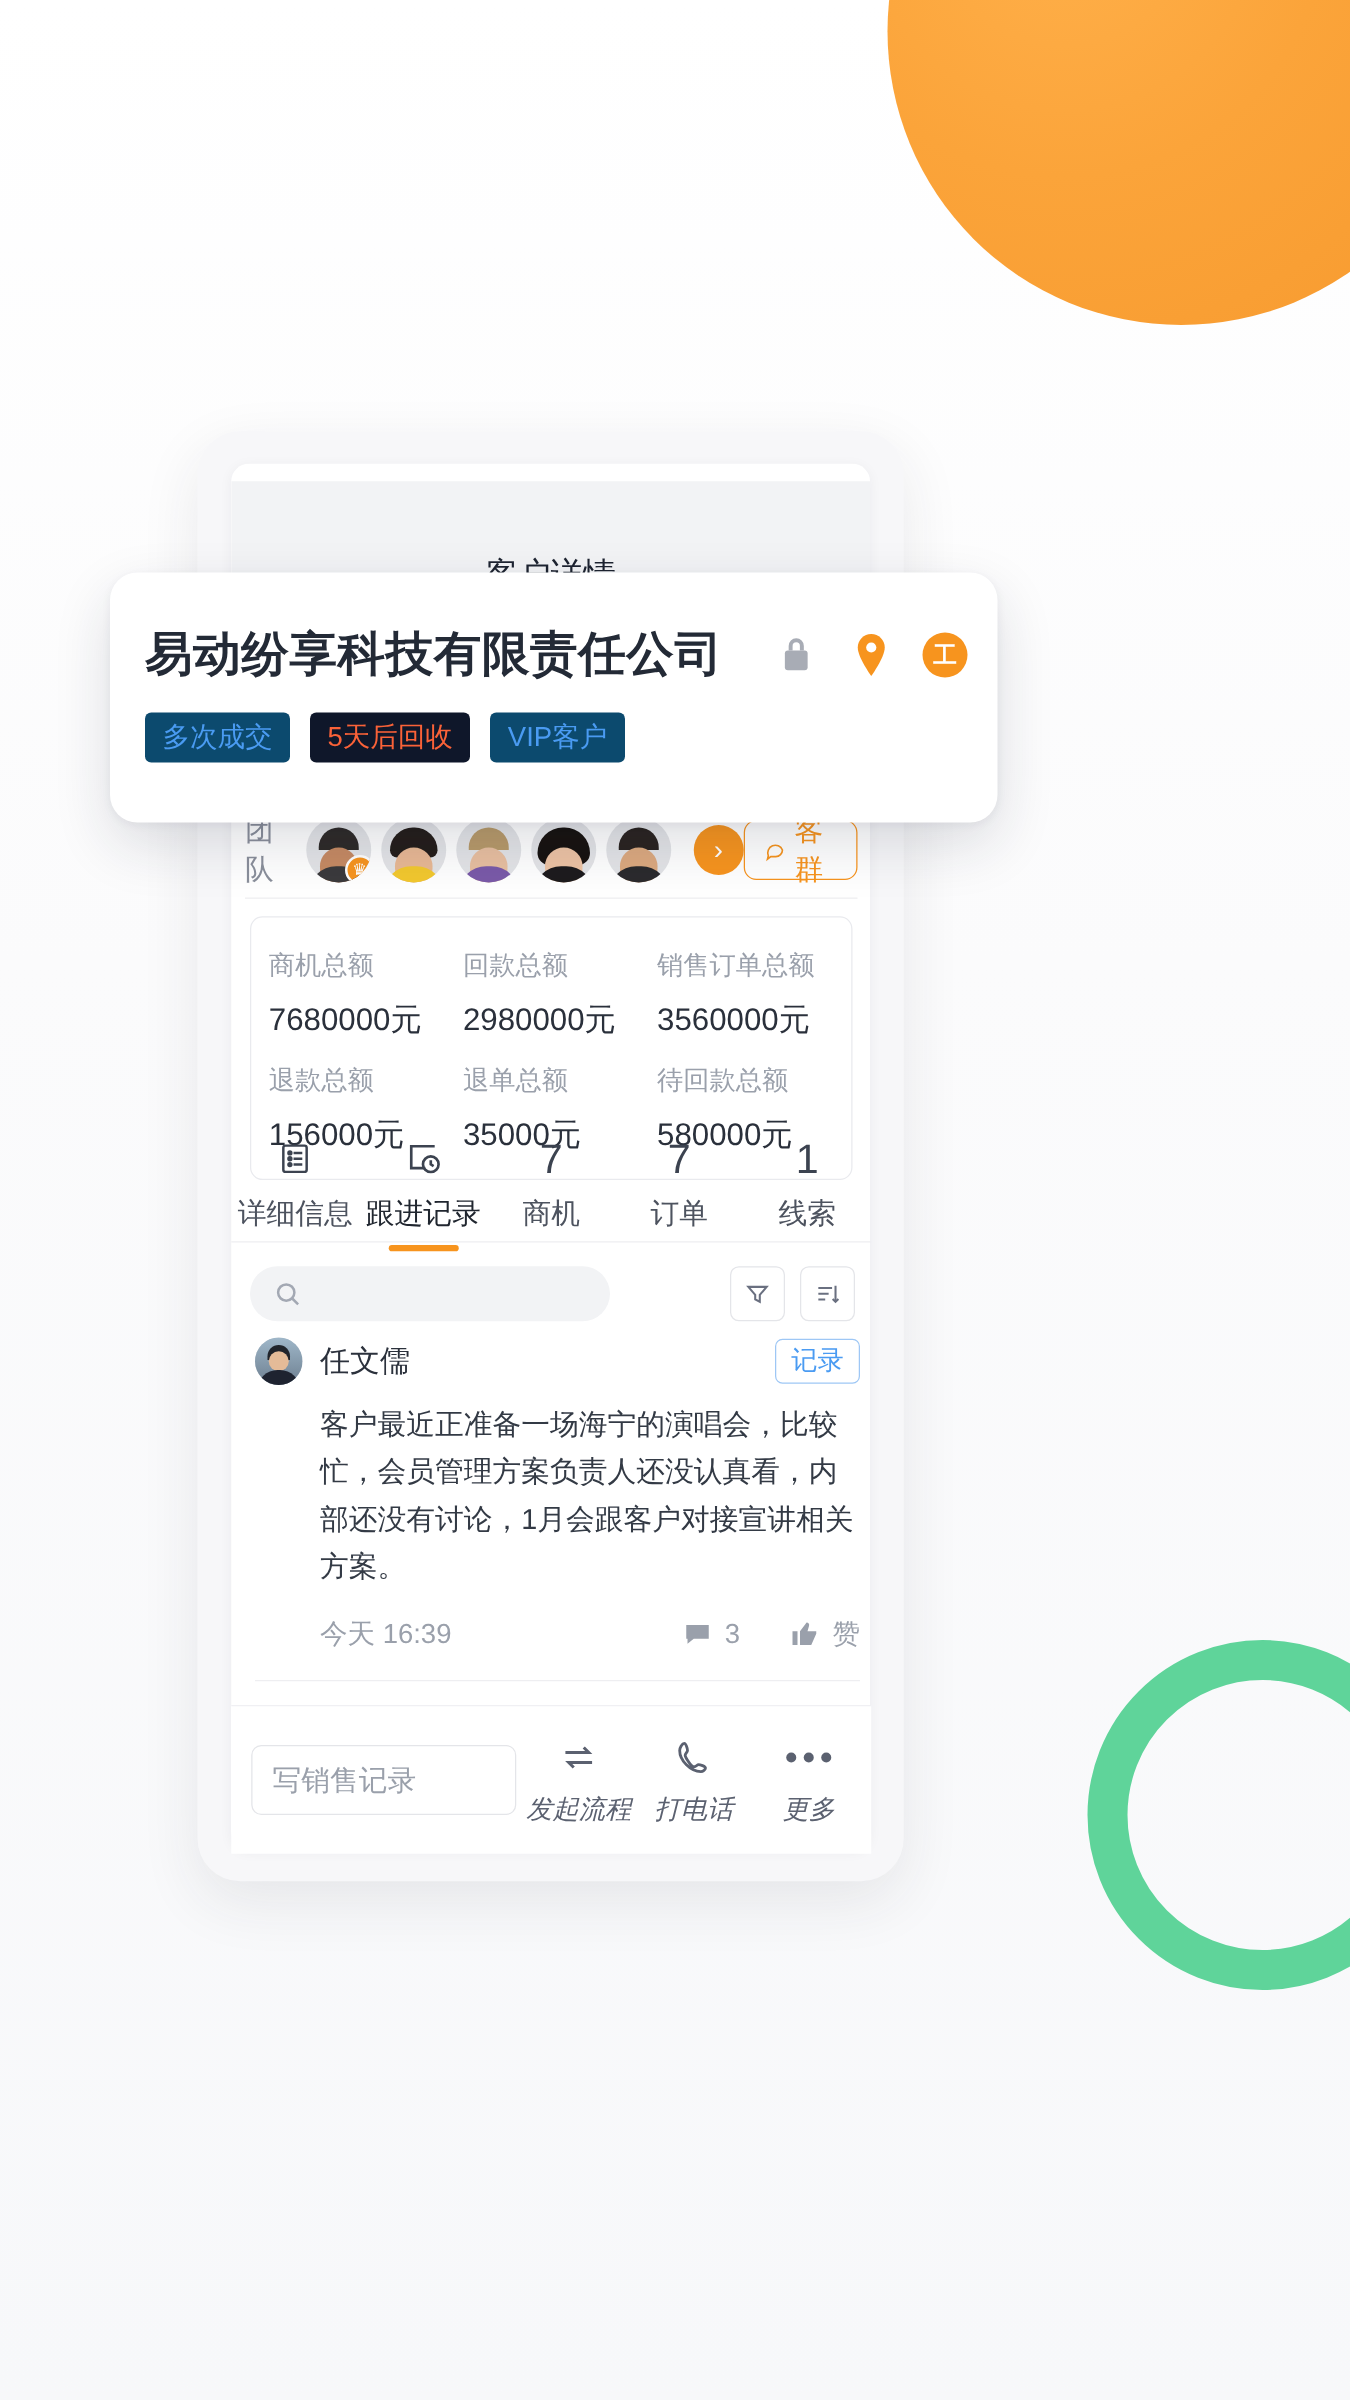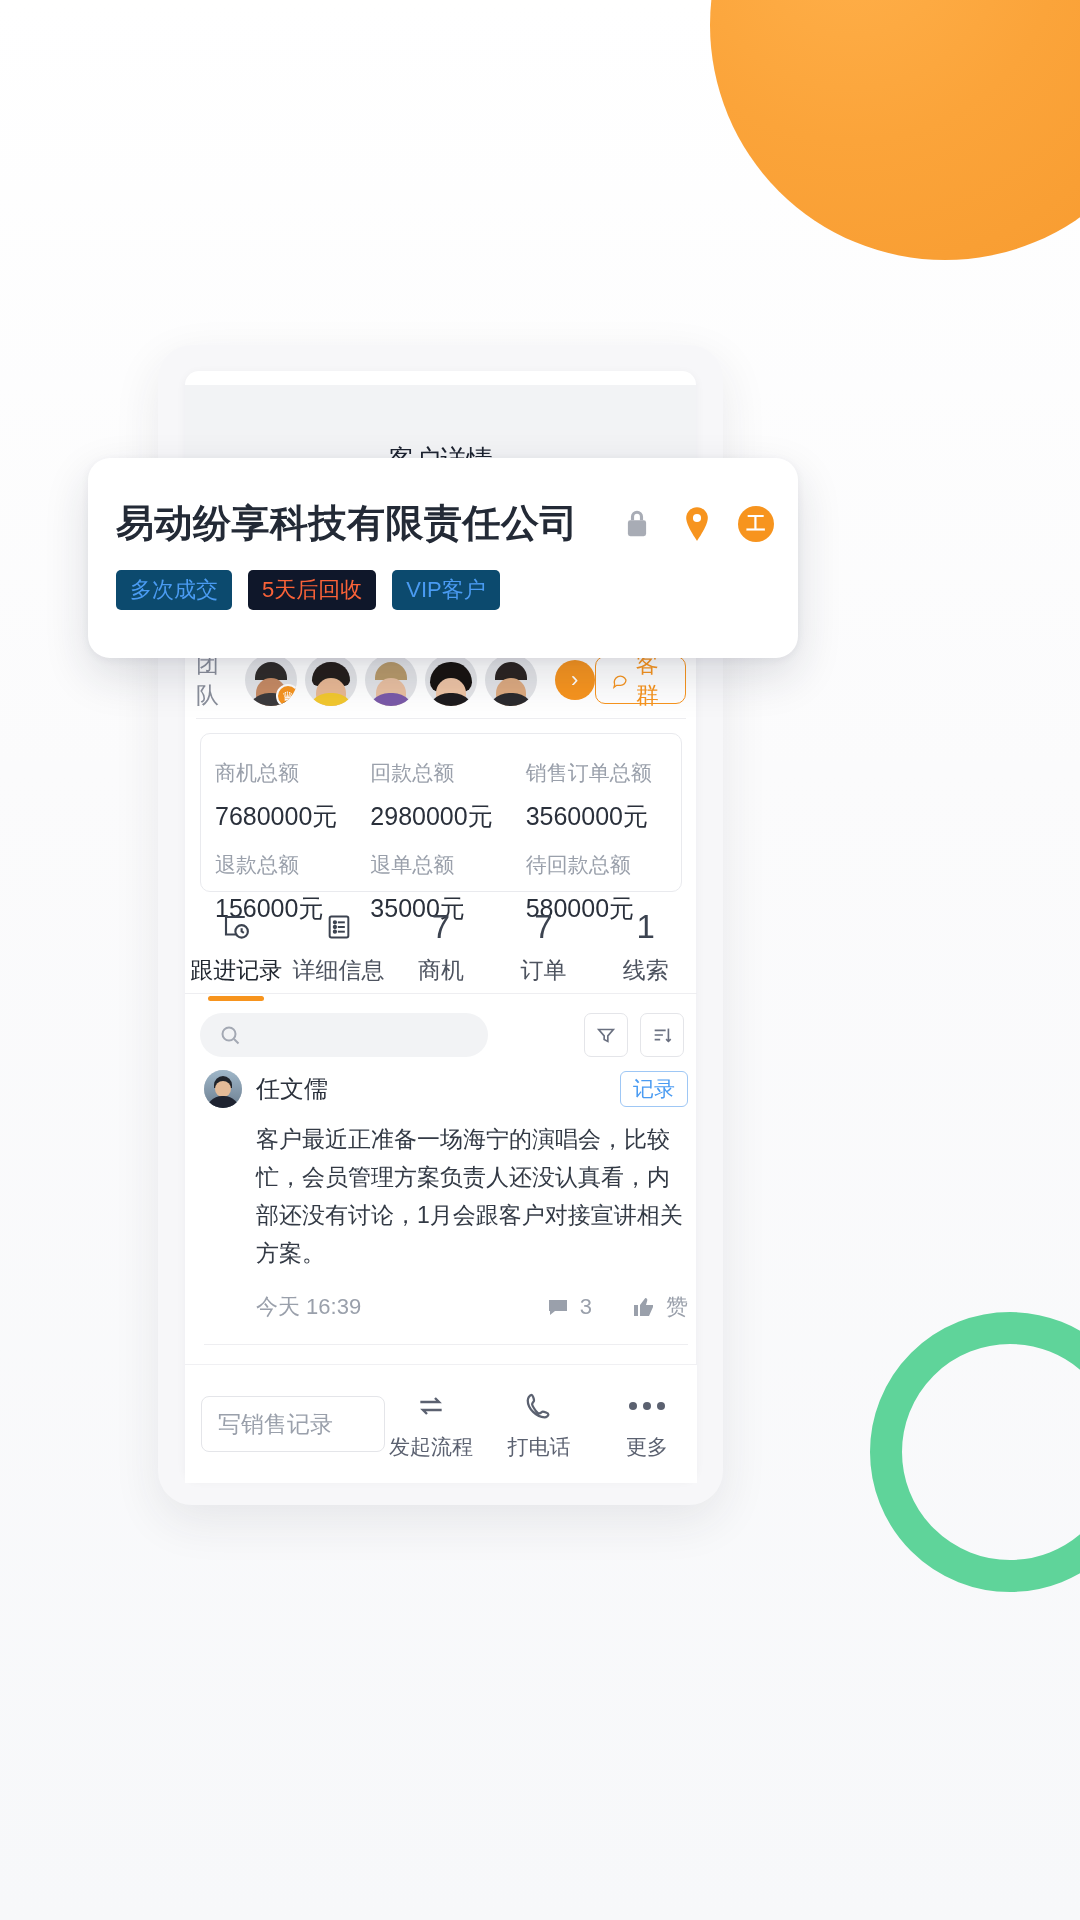--- a/index.html
+++ b/index.html
@@ -109,21 +109,21 @@
   .group-btn{
     margin-left:auto;border:1.5px solid #f7941e;border-radius:10px;color:#f7941e;
     font-size:23px;height:46px;display:flex;align-items:center;gap:8px;padding:0 16px;
   }
 
   
   .team-divider{position:absolute;left:196px;top:718px;width:490px;height:1px;background:#ededf0;z-index:20;}
 
   
   .stats-box{
-    position:absolute;left:200px;top:733px;width:482px;height:159px;
+    position:absolute;left:200px;top:733px;width:482px;height:211px;
     border:1px solid #e9eaee;border-radius:10px;box-sizing:border-box;z-index:20;background:#fff;
   }
   .stats-grid{display:grid;grid-template-columns:1fr 1fr 1fr;row-gap:6px;padding:22px 0 0 14px;}
   .stat-label{font-size:21px;color:#9aa0ab;line-height:34px;}
   .stat-value{font-size:25px;color:#2a303b;line-height:40px;}
   .stats-row2{padding-top:12px;}
 
   
   .tabbar{
     position:absolute;left:185px;top:905px;width:512px;height:88px;
@@ -164,21 +164,21 @@
   .p2-arrow{font-size:22px;color:#8a8f9b;margin:0 10px;}
   .p2-act{font-size:23px;color:#2b313c;}
   .p2-detail{font-size:23px;color:#2b313c;margin-left:16px;}
   .p2-time{font-size:22px;color:#9aa0ab;margin-top:16px;margin-left:52px;}
 
   
   .bottombar{position:absolute;left:185px;top:1364px;width:512px;height:118px;
     display:flex;align-items:center;background:#fff;z-index:25;border-top:1px solid #f0f0f3;}
   .write-box{margin-left:16px;width:212px;height:56px;border:1px solid #e4e5e9;border-radius:8px;
     display:flex;align-items:center;padding-left:16px;box-sizing:border-box;color:#9aa0ab;font-size:23px;}
-  .bb-actions{margin-left:auto;display:flex;gap:16px;padding-right:4px;}
+  .bb-actions{margin-left:auto;display:flex;gap:0;padding-right:4px;font-style:italic;}
   .bb-item{width:92px;display:flex;flex-direction:column;align-items:center;justify-content:center;}
   .bb-ico{height:38px;display:flex;align-items:center;justify-content:center;color:#5b6170;}
   .bb-label{font-size:21px;color:#5b6170;margin-top:8px;}
   .dots{display:flex;gap:6px;align-items:center;}
   .dots i{width:8px;height:8px;border-radius:50%;background:#5b6170;display:block;}
 </style>
 </head>
 <body>
 
 <div class="stage">
@@ -248,44 +248,44 @@
       <div class="stat-label">退款总额</div>
       <div class="stat-label">退单总额</div>
       <div class="stat-label">待回款总额</div>
       <div class="stat-value">156000元</div>
       <div class="stat-value">35000元</div>
       <div class="stat-value">580000元</div>
     </div>
   </div>
 
   <div class="tabbar">
-    <div class="tab active">
-      <div class="tab-top">
-        <svg width="30" height="30" viewBox="0 0 24 24" fill="none" stroke="#3c4350" stroke-width="1.7">
-          <path d="M19 4H4v14h9"></path>
-            <circle cx="16.5" cy="15.5" r="5"></circle>
-            <path d="M16.5 13v2.6l1.8 1.1"></path>
-        </svg>
-      </div>
-      <div class="tab-label">跟进记录</div>
-      <div class="underline"></div>
-    </div>
     <div class="tab">
       <div class="tab-top">
         <svg width="28" height="28" viewBox="0 0 24 24" fill="none" stroke="#3c4350" stroke-width="1.7">
           <rect x="4" y="3" width="16" height="18" rx="1.5"></rect>
           <circle cx="8.5" cy="8" r="1" fill="#3c4350"></circle>
             <path d="M11 8h6"></path>
           <circle cx="8.5" cy="12" r="1" fill="#3c4350"></circle>
             <path d="M11 12h6"></path>
           <circle cx="8.5" cy="16" r="1" fill="#3c4350"></circle>
             <path d="M11 16h6"></path>
         </svg>
       </div>
       <div class="tab-label">详细信息</div>
+    </div>
+    <div class="tab active">
+      <div class="tab-top">
+        <svg width="30" height="30" viewBox="0 0 24 24" fill="none" stroke="#3c4350" stroke-width="1.7">
+          <path d="M19 4H4v14h9"></path>
+            <circle cx="16.5" cy="15.5" r="5"></circle>
+            <path d="M16.5 13v2.6l1.8 1.1"></path>
+        </svg>
+      </div>
+      <div class="tab-label">跟进记录</div>
+      <div class="underline"></div>
     </div>
     <div class="tab">
       <div class="tab-top">7</div>
       <div class="tab-label">商机</div>
     </div>
     <div class="tab">
       <div class="tab-top">7</div>
       <div class="tab-label">订单</div>
     </div>
     <div class="tab">

